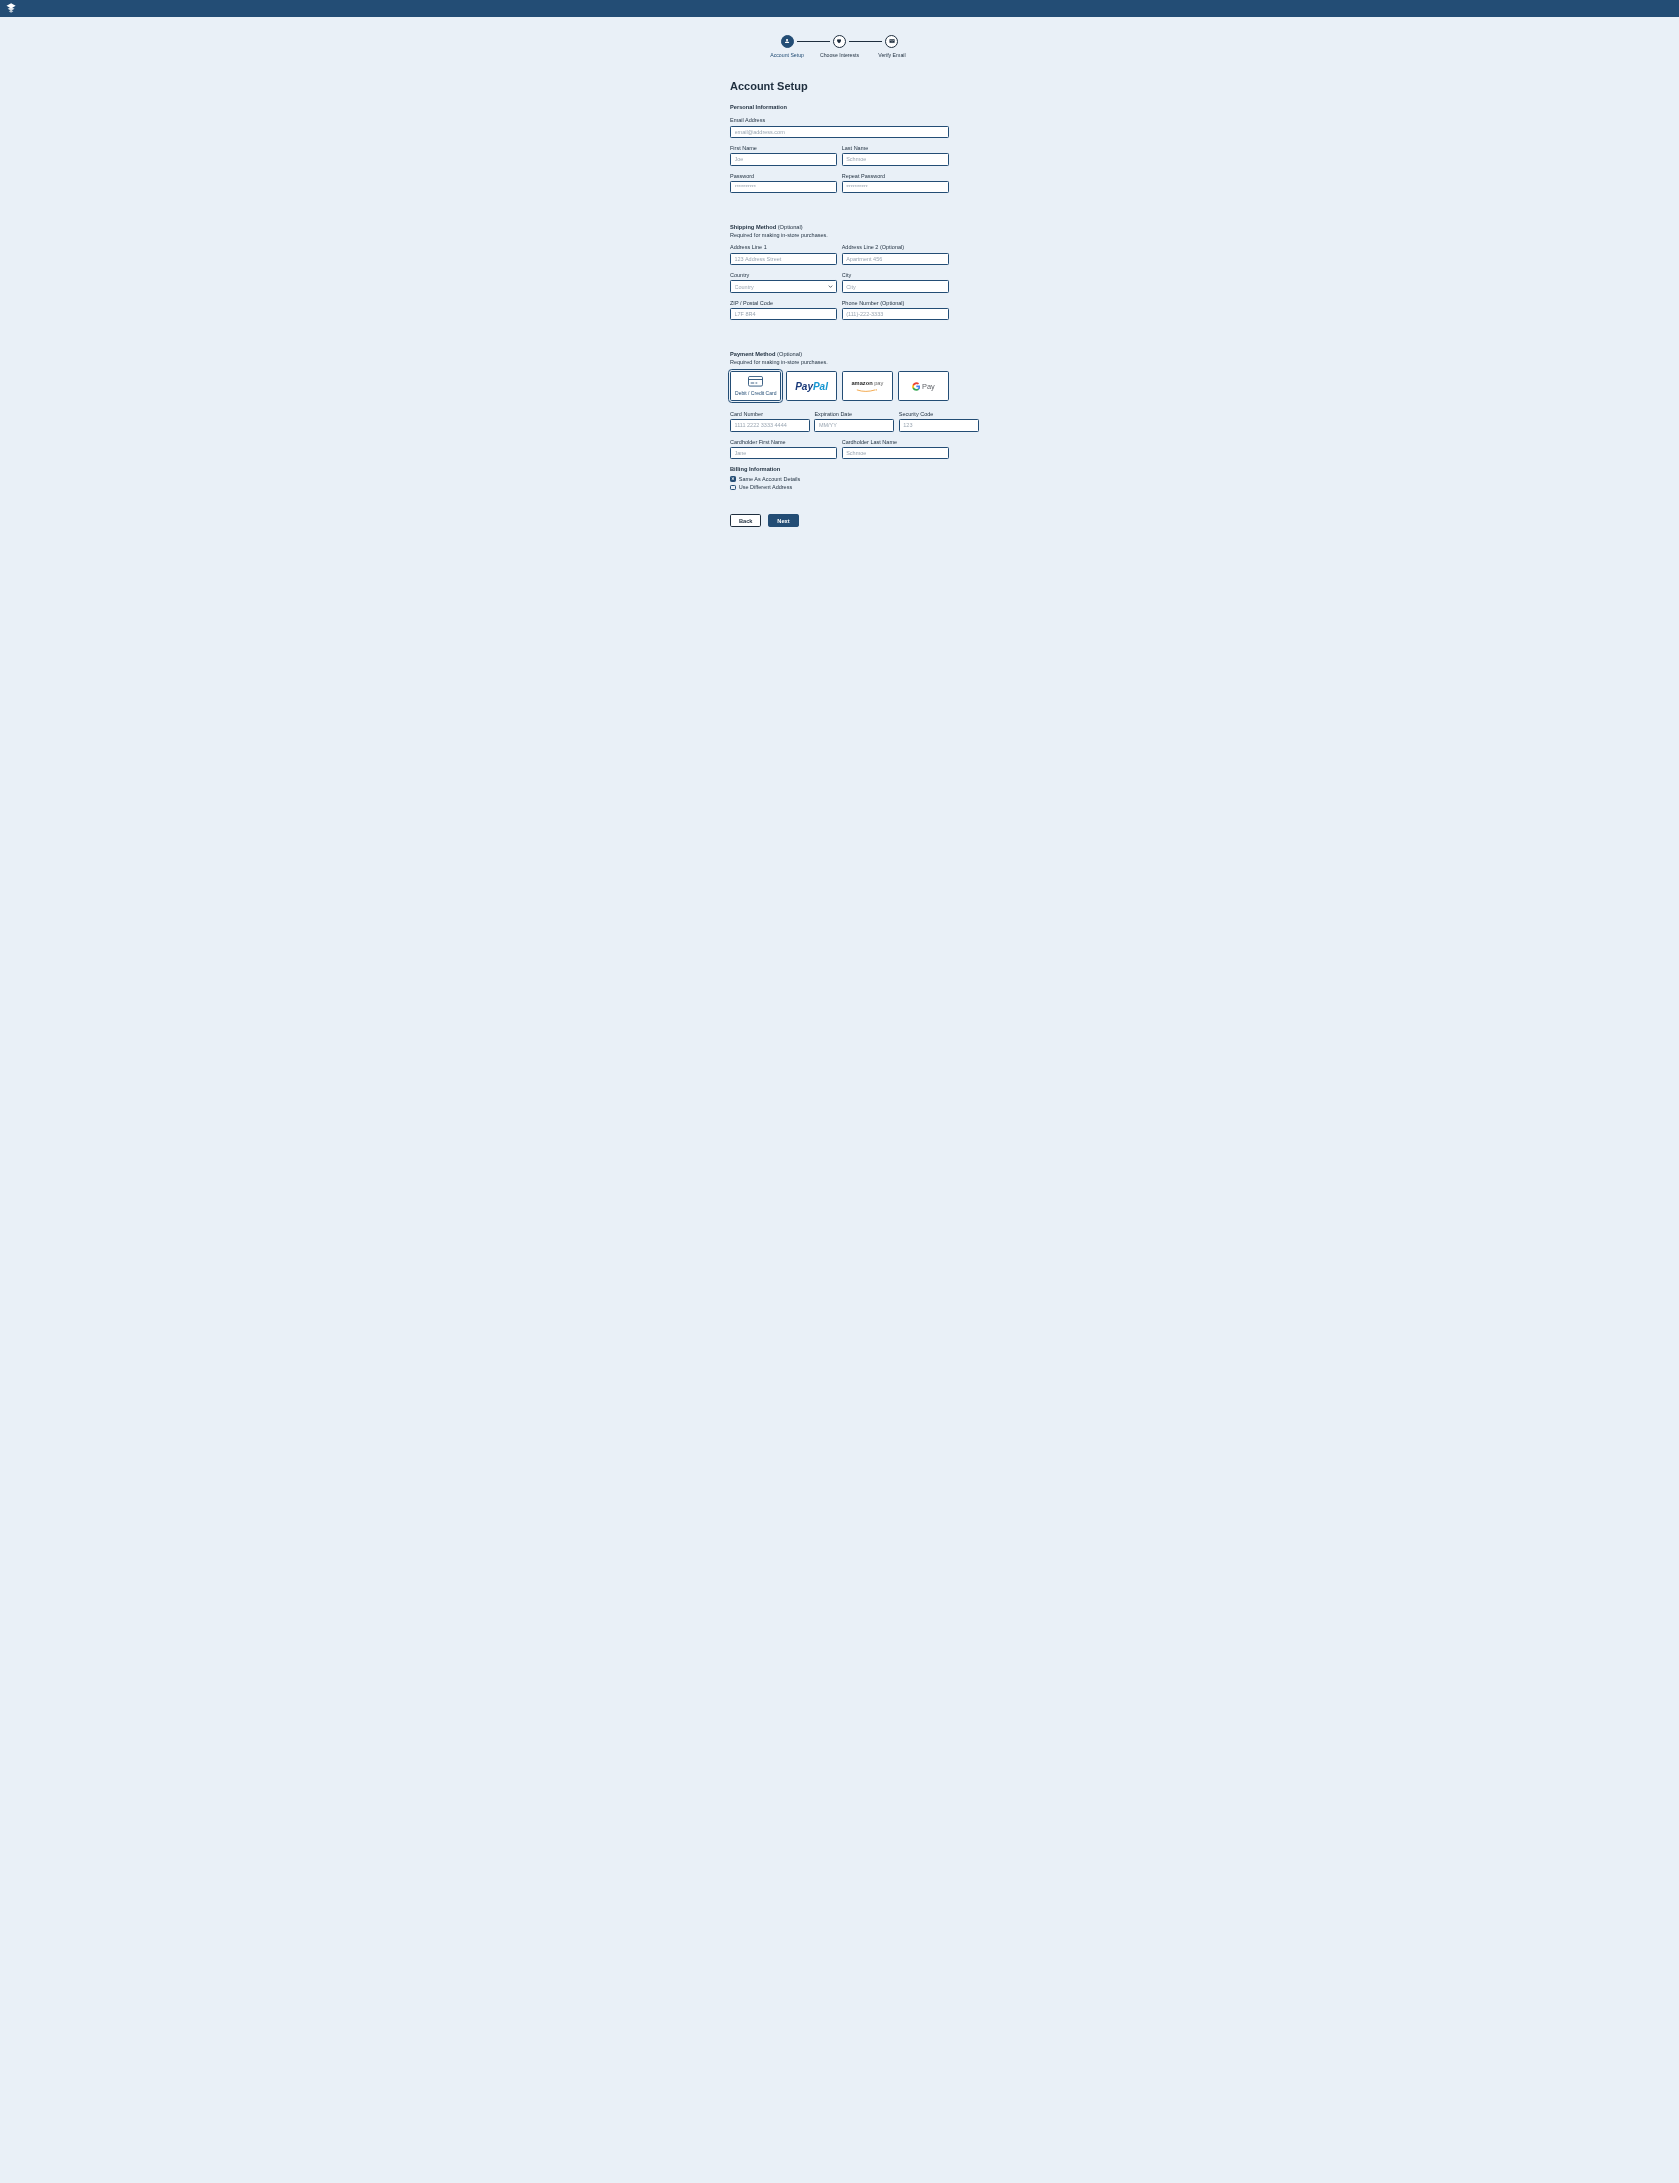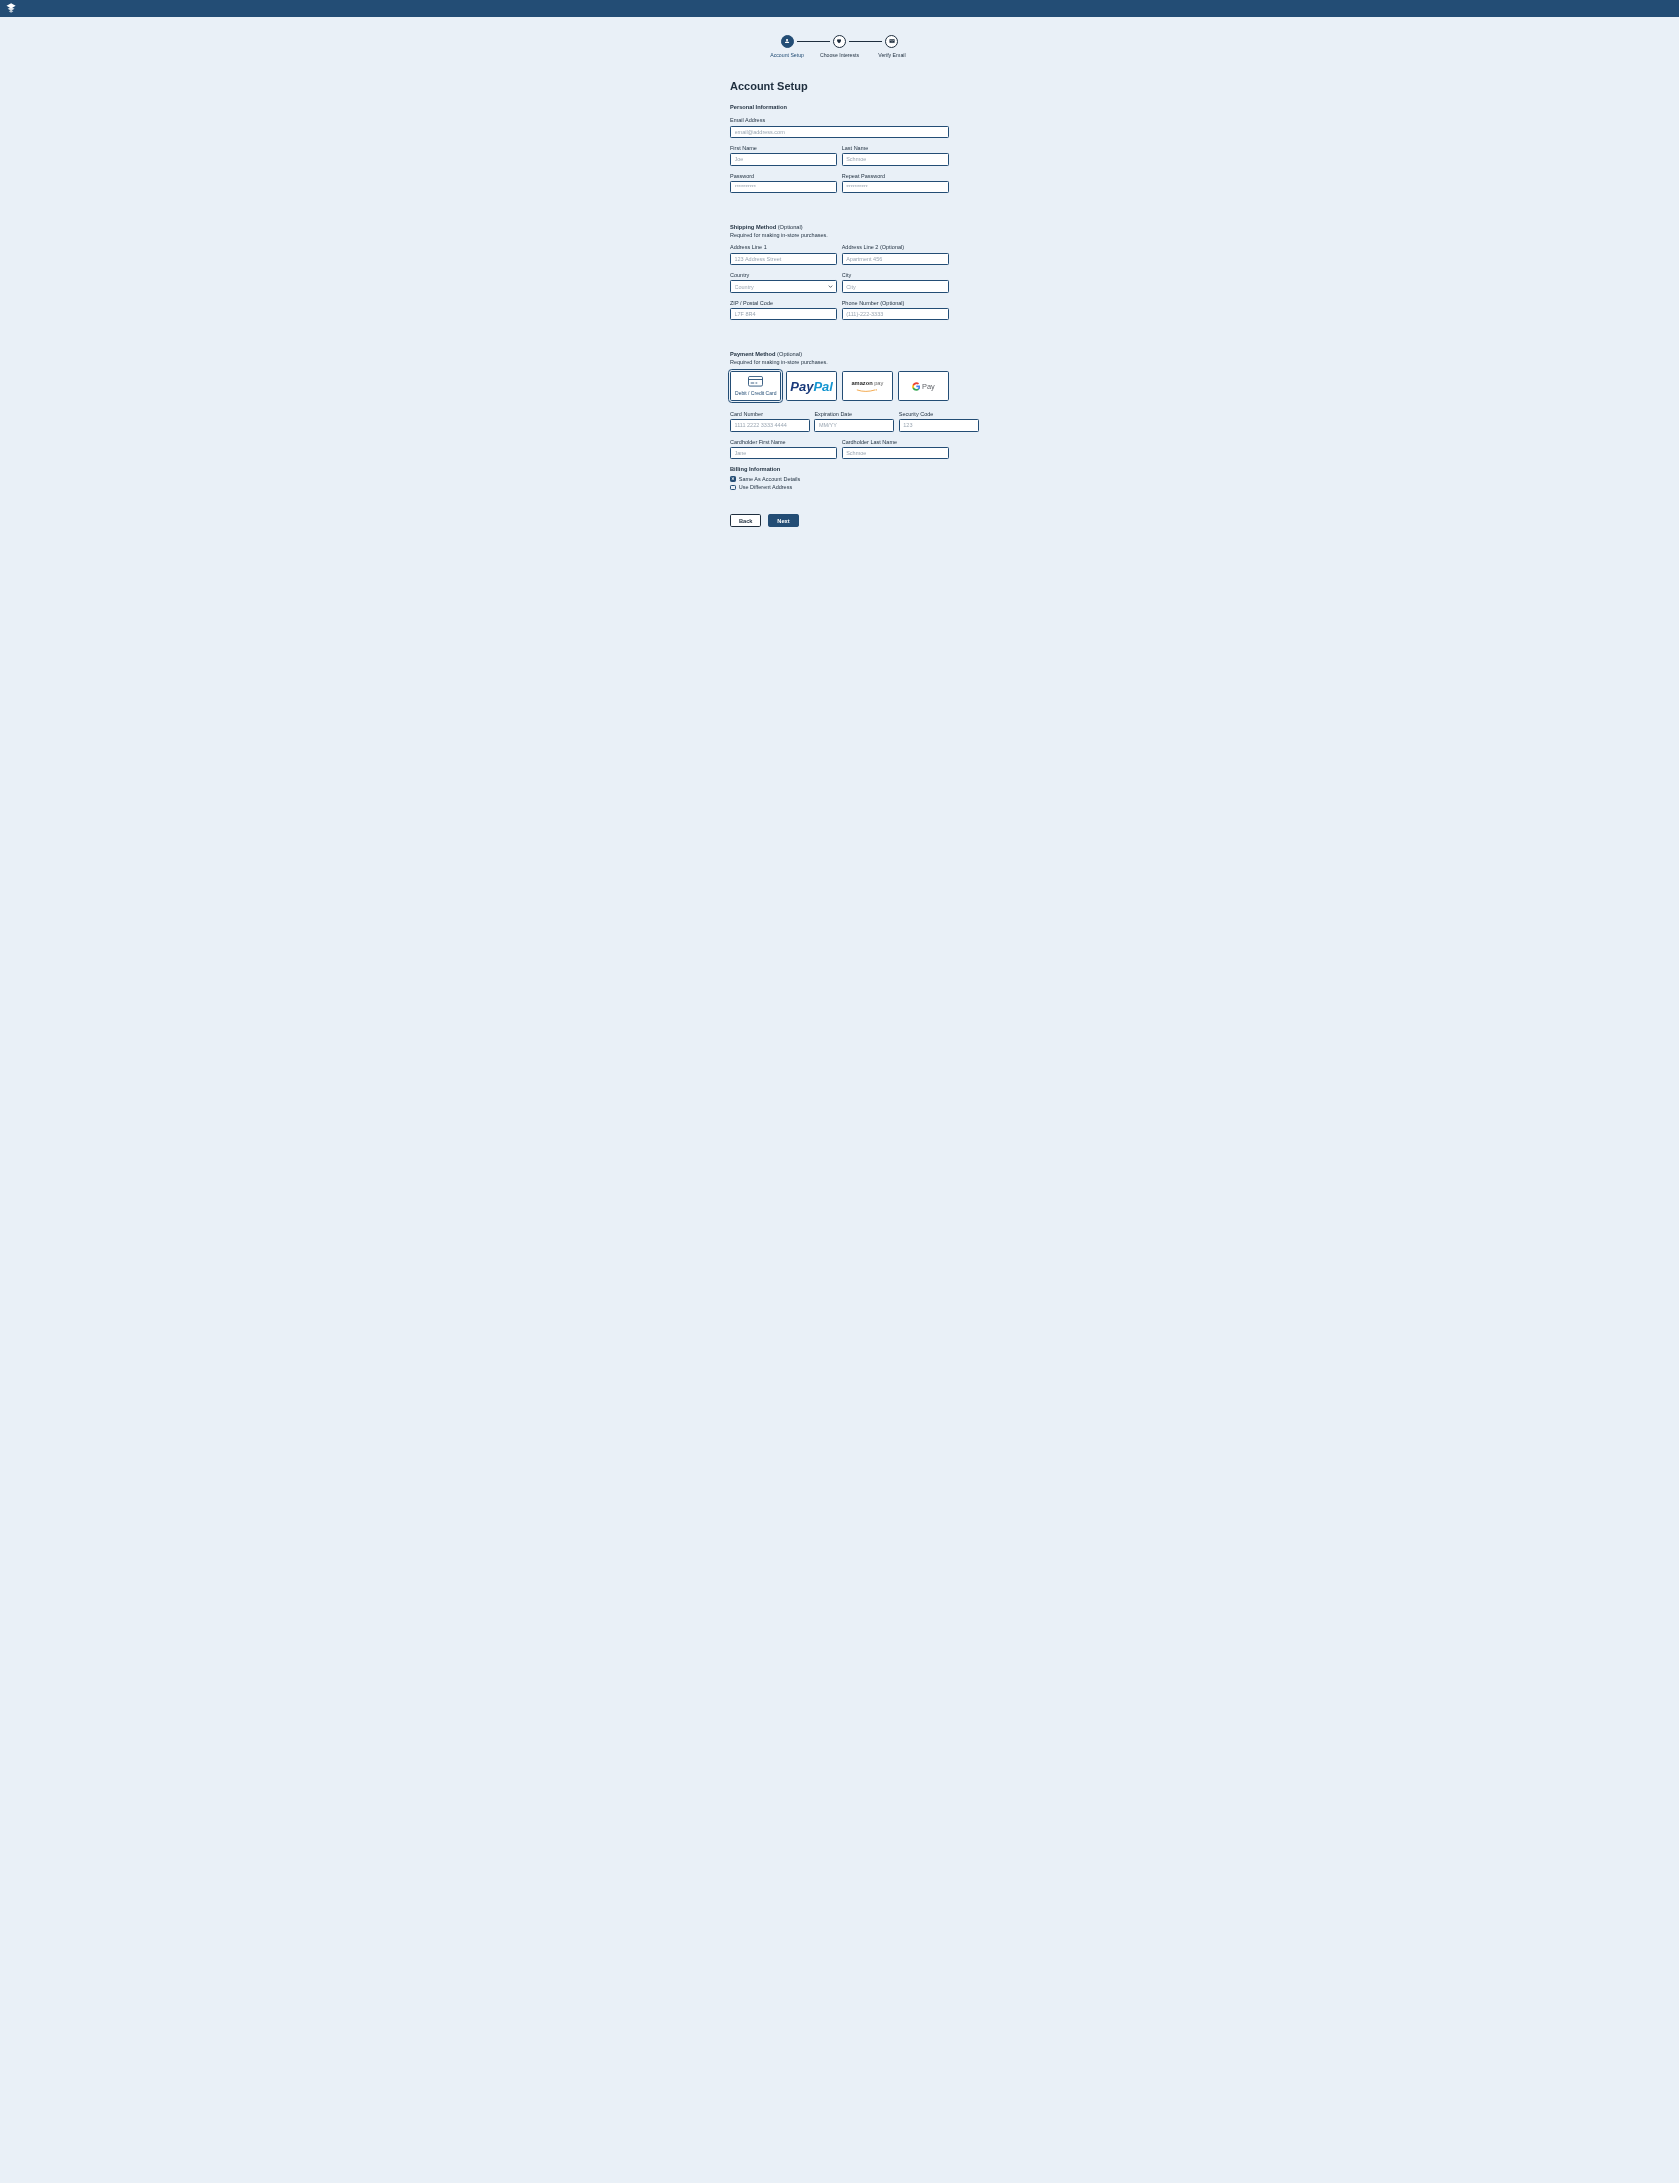--- a/index.html
+++ b/index.html
@@ -183,21 +183,21 @@
         <svg width="15" height="10.5" viewBox="0 0 34 24" fill="none" stroke="#234d75" stroke-width="2">
             <rect x="1" y="1" width="32" height="22" rx="3"></rect>
             <line x1="1" y1="8" x2="33" y2="8"></line>
             <line x1="6" y1="16" x2="14" y2="16"></line>
             <line x1="17" y1="16" x2="21" y2="16"></line>
           </svg>
       </span>
       <span class="pay-label">Debit / Credit Card</span>
     </div>
     <div class="pay-opt">
-      <span style="font-style:italic;font-weight:800;font-size:13px;">
+      <span style="font-style:italic;font-weight:800;font-size:10px;">
         <span style="color:#1a3a7a;">Pay</span><span style="color:#1596d1;">Pal</span>
       </span>
     </div>
     <div class="pay-opt">
       <span style="text-align:center;line-height:1;">
         <span style="font-weight:700;color:#2b2b2b;font-size:5.7px;">amazon</span><span style="color:#636363;font-size:5.7px;"> pay</span><br>
         <svg width="23.6" height="3.5" viewBox="0 0 54 8">
             <path d="M2 2 Q 22 9 44 2" stroke="#f19e38" stroke-width="2" fill="none"></path>
             <path d="M44 2 l4 -2 l-1 4 z" fill="#f19e38"></path>
           </svg>

